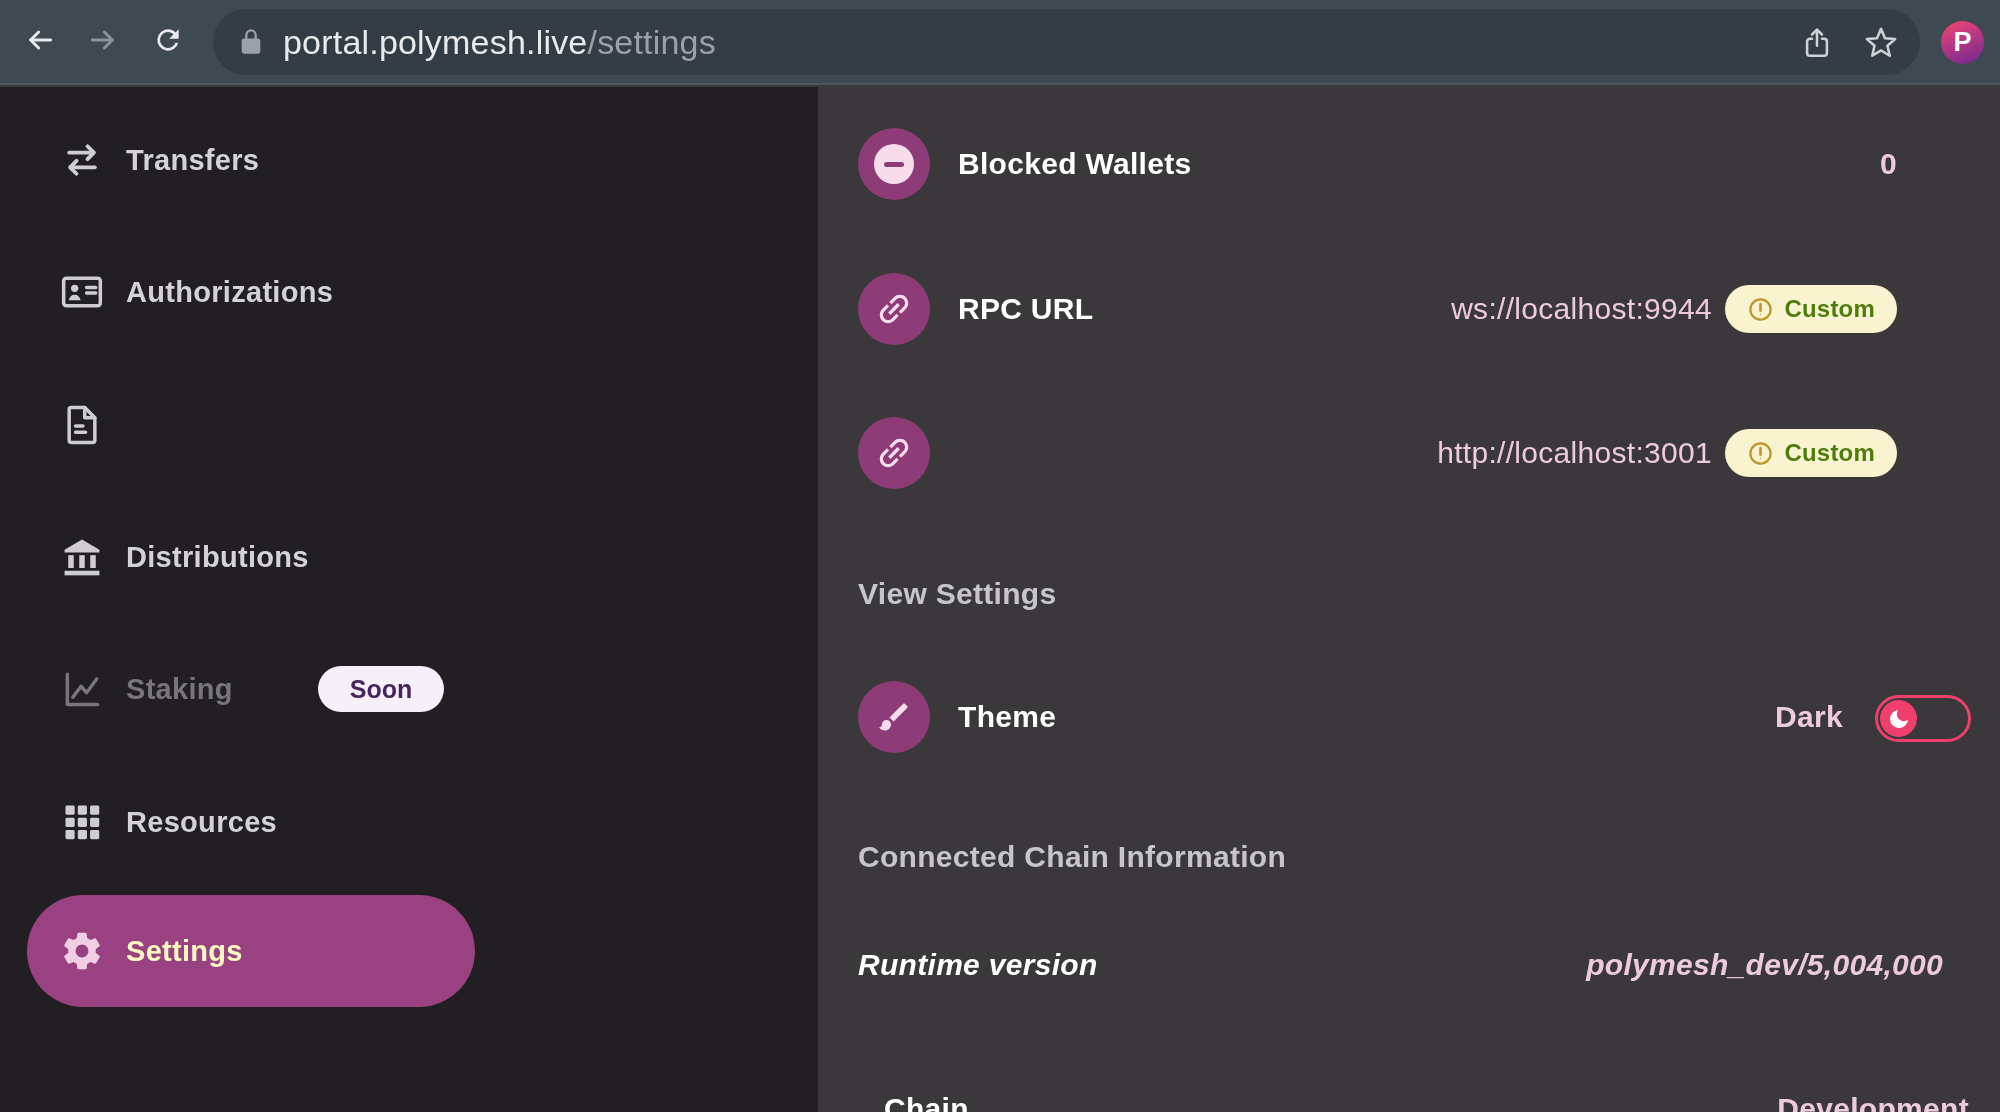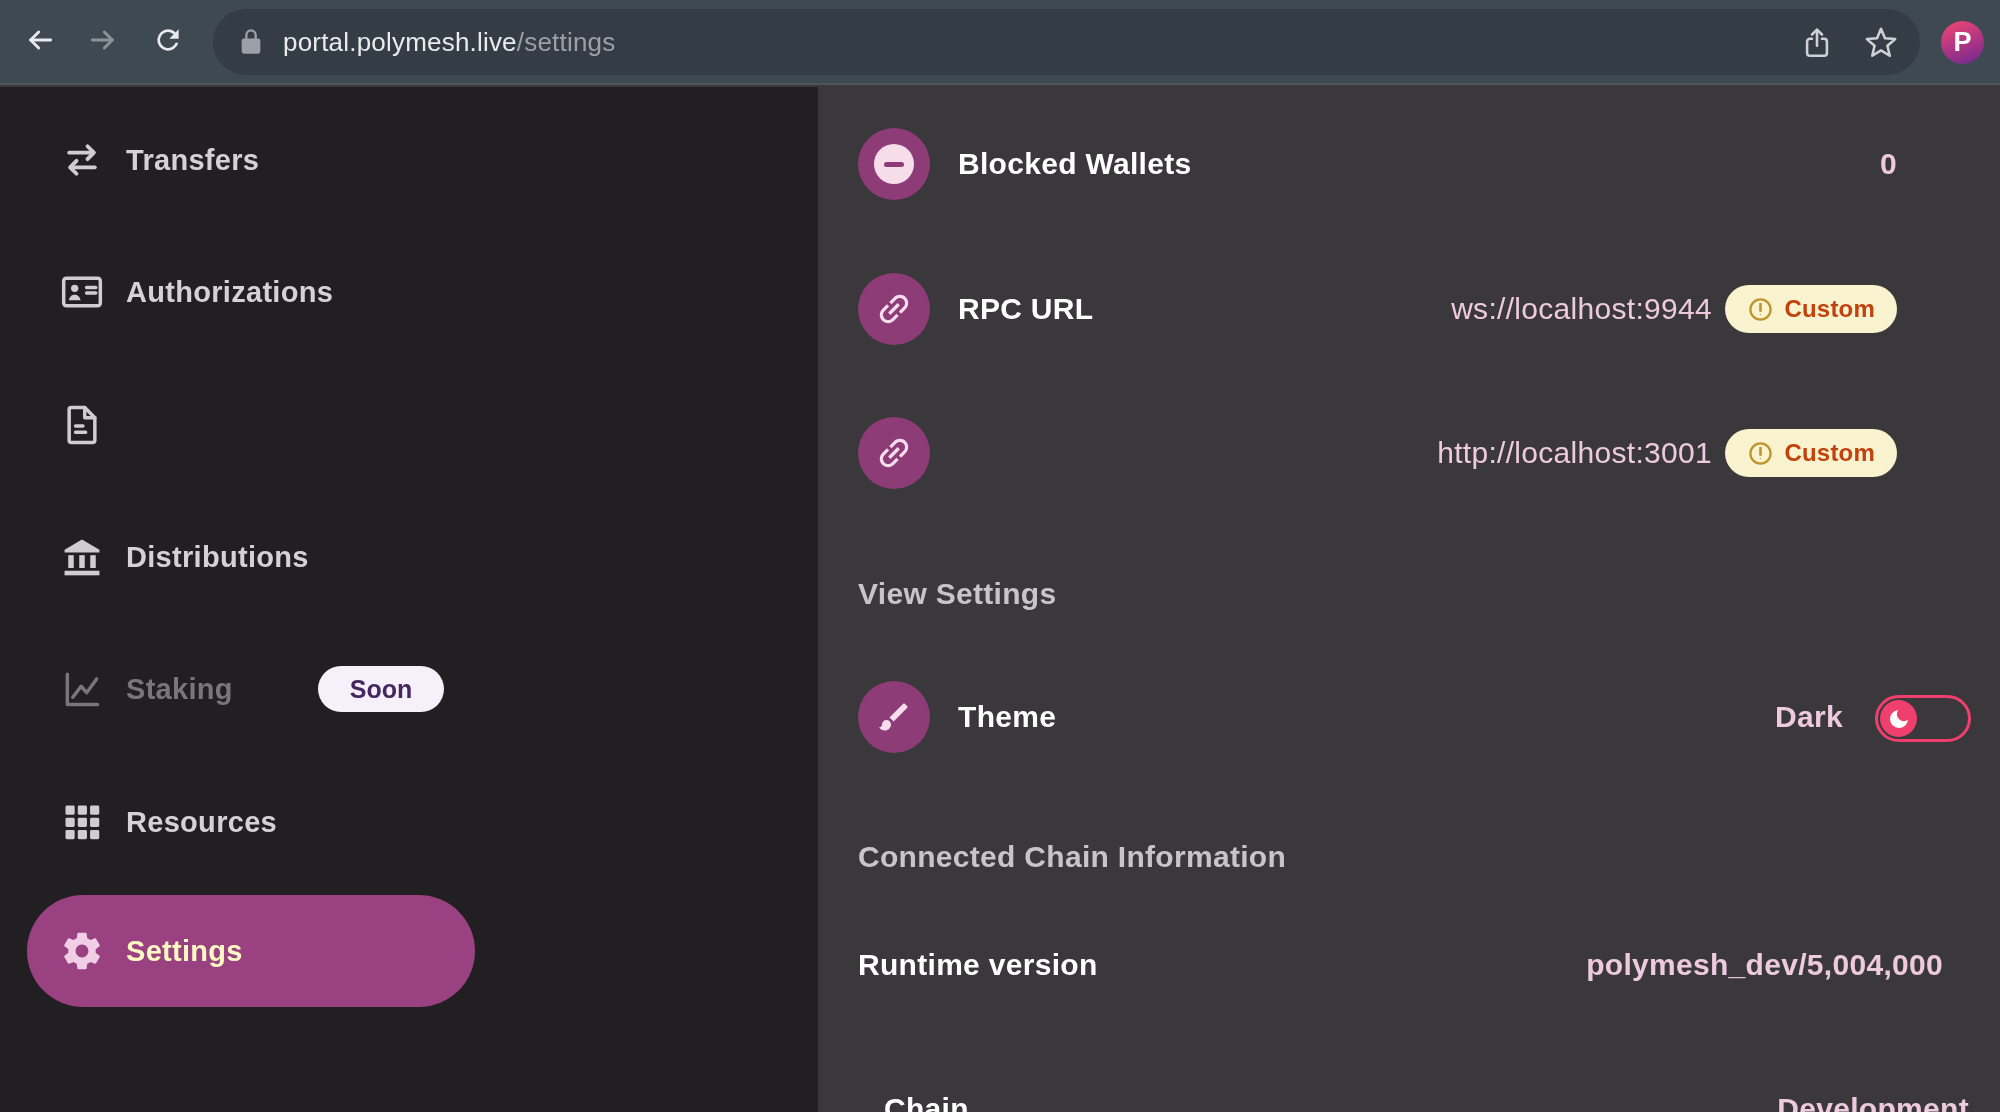--- a/index.html
+++ b/index.html
@@ -14,21 +14,21 @@
   .nav-btn svg { width:32px; height:32px; }
   .btn-back    { left:18px;  color:#e8eaed; }
   .btn-forward { left:81px;  color:#8b939a; }
   .btn-reload  { left:146px; color:#e8eaed; }
 
   .addressbar { position:absolute; left:213px; top:9px; width:1707px; height:66px;
                 background:#343d45; border-radius:33px; cursor:text; }
   .lock { position:absolute; left:24px; top:19px; width:28px; height:28px; color:#9aa1a8; }
   .lock svg { width:28px; height:28px; }
   .url { position:absolute; left:70px; top:0; height:66px; line-height:66px;
-         font-size:26px; letter-spacing:.2px; white-space:nowrap; }
+         font-size:34px; letter-spacing:.2px; white-space:nowrap; }
   .url .host { color:#e9ebed; font-weight:500; }
   .url .path { color:#9aa1a8; font-weight:500; }
   .bar-icon { position:absolute; top:17px; width:34px; height:34px; color:#ced2d6; cursor:pointer; }
   .bar-icon svg { width:34px; height:34px; }
   .share-btn { left:1587px; }
   .star-btn  { left:1651px; }
 
   .avatar { position:absolute; left:1941px; top:21px; width:43px; height:43px; border-radius:50%;
             background:linear-gradient(160deg,#e14177 15%,#7c2b8f 90%);
             color:#fff; font-size:27px; font-weight:700; display:flex;
@@ -70,41 +70,41 @@
   .v-badge { right:288px; }
 
   .row-blocked   { top:41px; }
   .row-rpc       { top:186px; }
   .row-middleware{ top:330px; }
 
   .custom-badge { position:absolute; right:103px; top:12px; height:48px; min-width:160px;
                   background:#faf3cf; border-radius:24px; display:flex; align-items:center;
                   justify-content:center; gap:10px; padding:0 22px; }
   .custom-badge svg { width:27px; height:27px; color:#bd962f; }
-  .custom-badge .btext { color:#c2410c; font-size:24px; font-weight:600; letter-spacing:.2px; }
+  .custom-badge .btext { color:#4d7c0f; font-size:24px; font-weight:600; letter-spacing:.2px; }
 
   .heading { position:absolute; left:40px; font-size:30px; font-weight:600;
              letter-spacing:.3px; color:#c7c5c8; white-space:nowrap; }
   .h-view  { top:490px; }
   .h-chain { top:753px; }
 
   .row-theme { top:594px; }
   .theme-value { right:157px; font-weight:600; }
   .toggle { position:absolute; left:1057px; top:14px; width:96px; height:47px;
             border:3px solid #ee3f6d; border-radius:24px; cursor:pointer; }
   .knob { position:absolute; left:2px; top:2px; width:37px; height:37px; border-radius:50%;
           background:#ee3f6d; display:flex; align-items:center; justify-content:center; }
   .knob svg { width:24px; height:24px; color:#ffffff; }
 
   .inforow { position:absolute; left:0; width:1182px; height:44px; }
   .ilabel { position:absolute; left:40px; height:44px; line-height:44px; font-size:30px;
             font-weight:700; letter-spacing:.3px; color:#ffffff; white-space:nowrap; }
   .ivalue { position:absolute; right:57px; height:44px; line-height:44px; font-size:30px;
             font-weight:600; letter-spacing:.3px; color:#edcade; white-space:nowrap; }
-  .row-runtime { top:856px; }
+  .row-runtime { top:856px;font-style:italic; }
   .row-chain   { top:1000px;margin-left:26px; }
 </style>
 </head>
 <body>
 
 <div class="toolbar">
   <div class="nav-btn btn-back">
     <span>
       <svg viewBox="0 0 24 24" fill="none" stroke="currentColor" stroke-width="2.2" stroke-linecap="round" stroke-linejoin="round">
           <path d="M20 12H5"></path>

